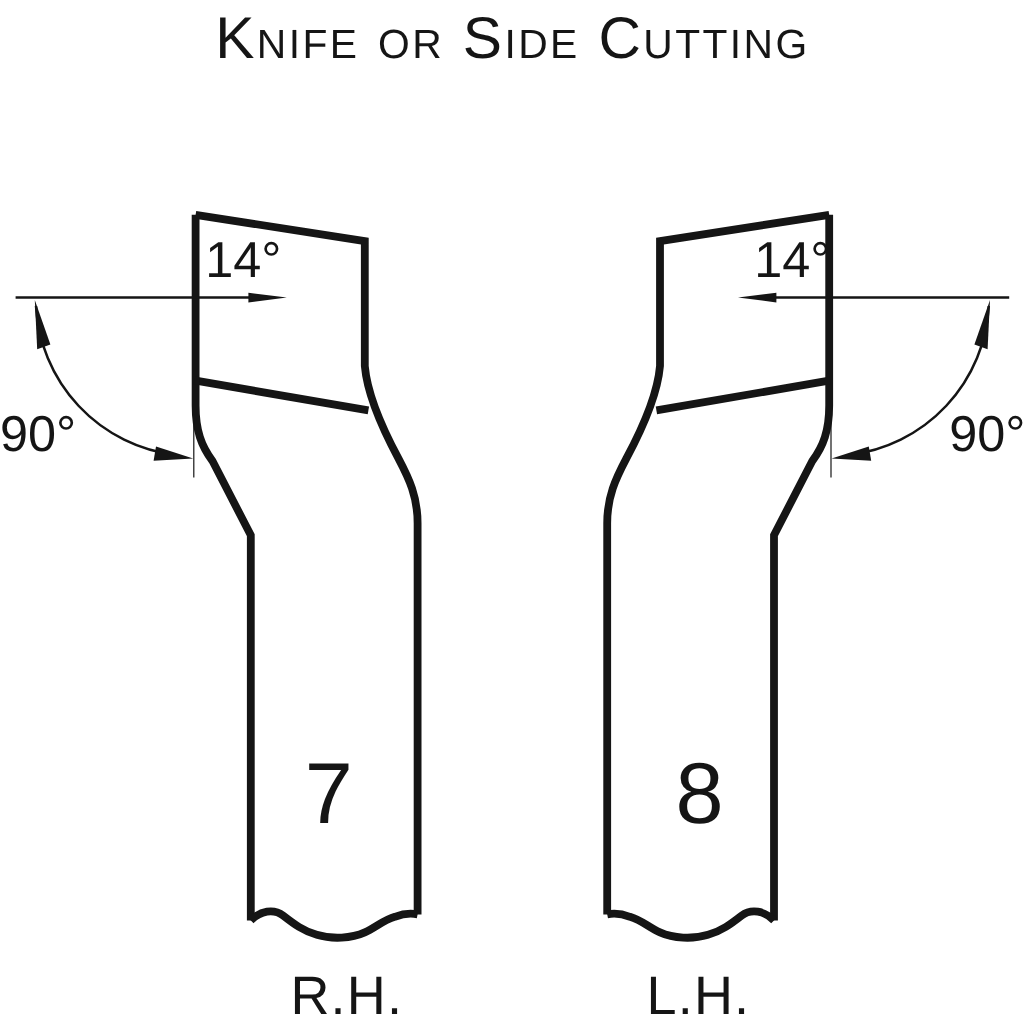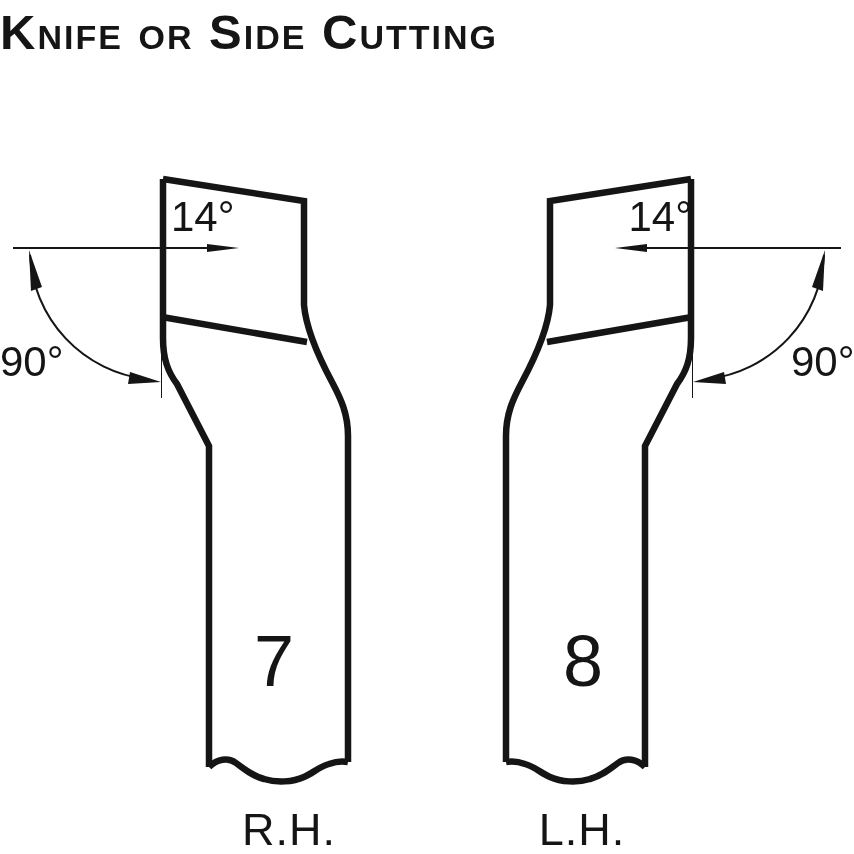--- a/index.html
+++ b/index.html
@@ -6,24 +6,24 @@
   html,body { margin:0; padding:0; }
   body { background:var(--bg); }
   .page {
     position:relative; width:854px; height:854px;
     background:var(--bg); overflow:hidden;
     font-family:"Liberation Sans", sans-serif;
     color:var(--ink);
   }
   .title {
     position:absolute; top:4px; left:0; width:854px;
-    text-align:left;
+    text-align:center;
     font-variant:small-caps;
     font-size:49px; line-height:56px;
-    font-weight:700; letter-spacing:2px;
+    font-weight:400; letter-spacing:2px;
     color:var(--ink);
     white-space:nowrap;
   }
   svg.drawing { position:absolute; left:0; top:0; }
   .thick { stroke:var(--ink); stroke-width:6.5; fill:none; stroke-linejoin:miter; stroke-linecap:butt; }
   .thin  { stroke:var(--ink); stroke-width:2.1; fill:none; }
   .hair  { stroke:var(--ink); stroke-width:1;   fill:none; }
   .ah    { fill:var(--ink); stroke:none; }
   text   { fill:var(--ink); font-family:"Liberation Sans", sans-serif; }
   .angle-label { font-size:42px; }

